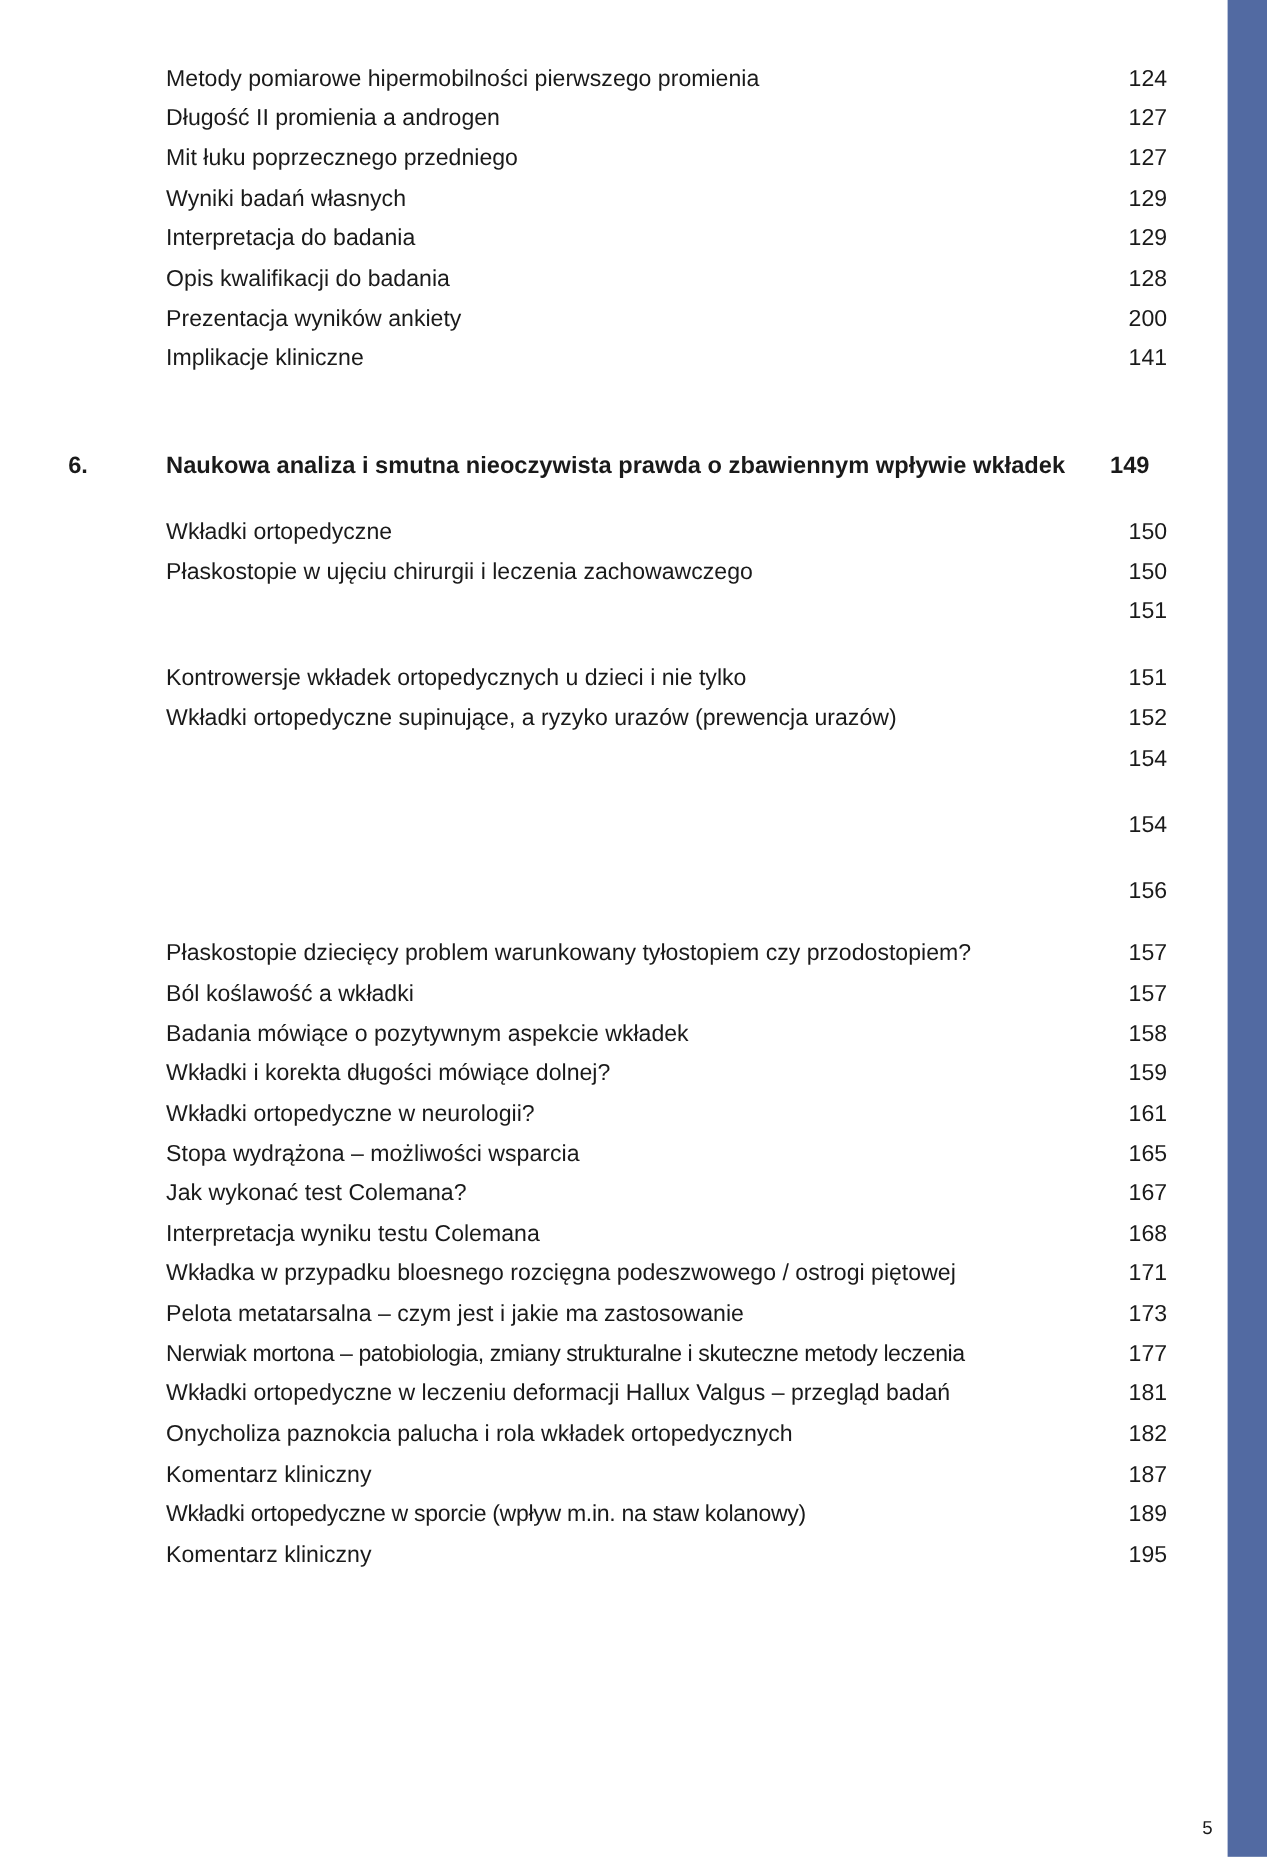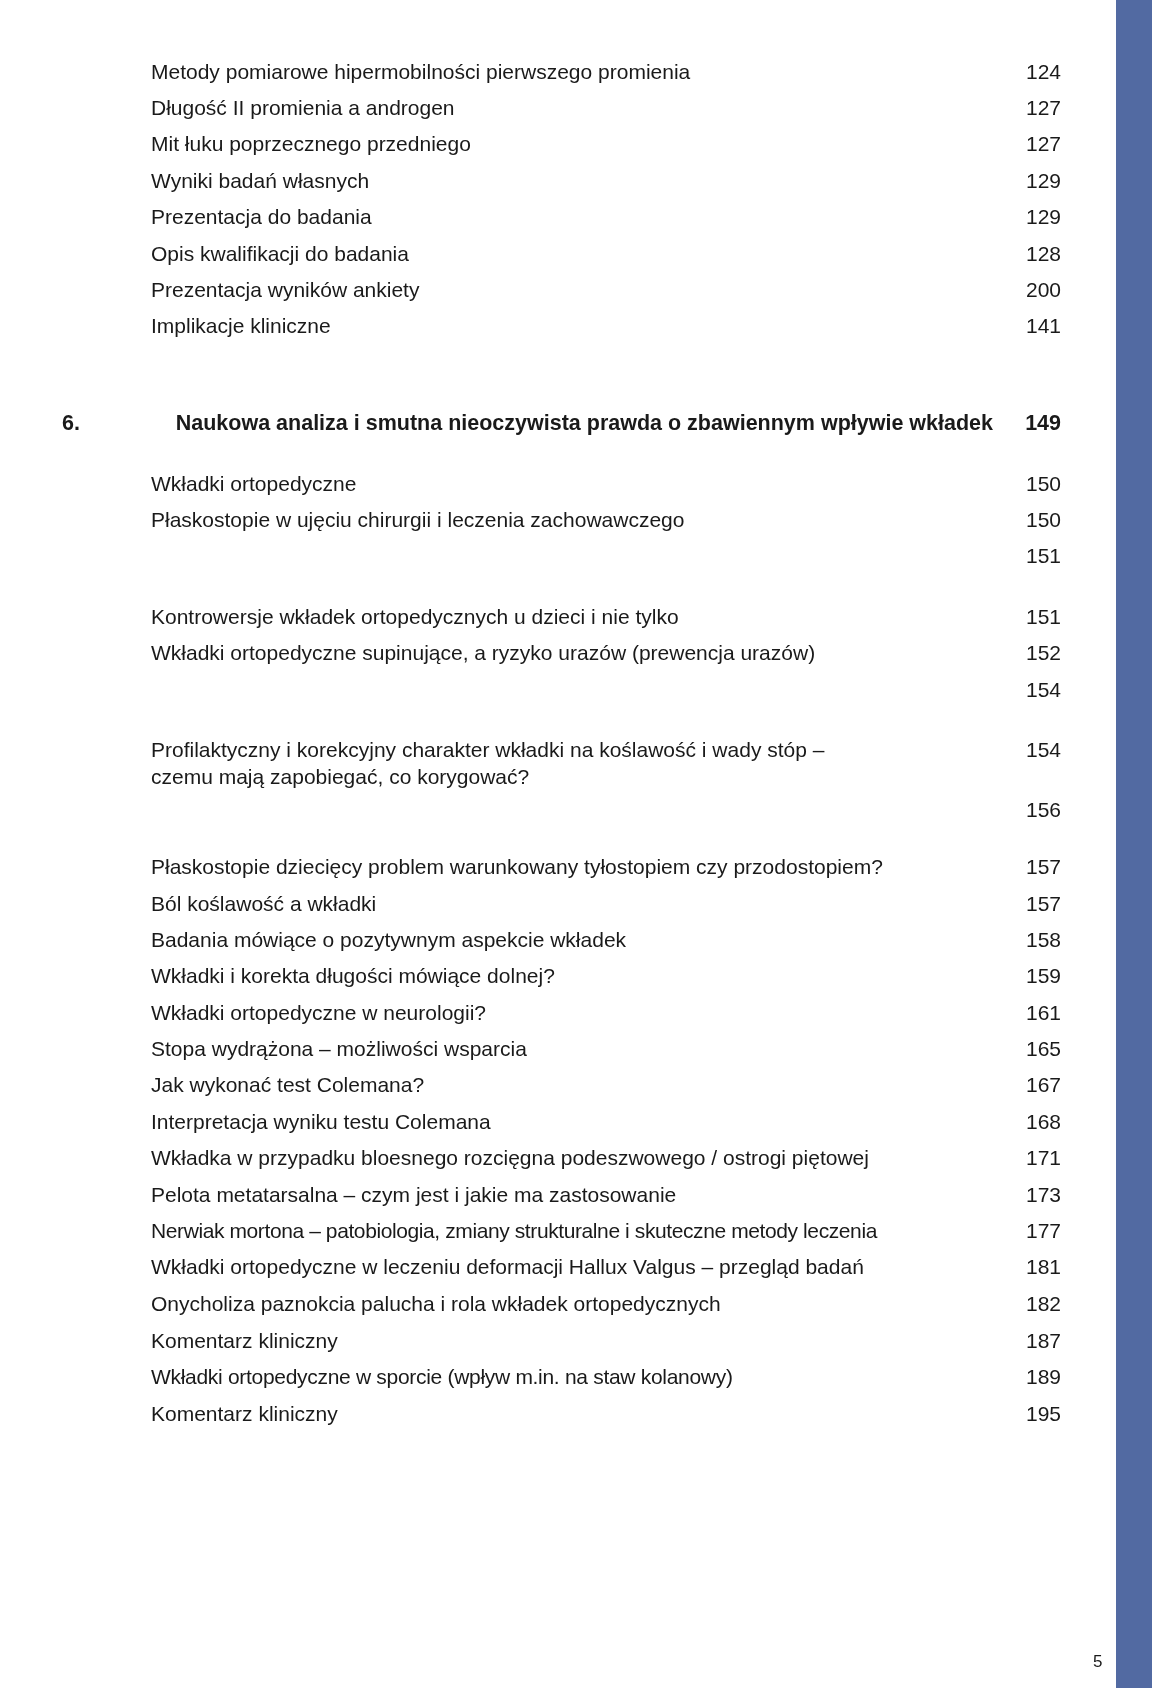--- a/index.html
+++ b/index.html
@@ -21,22 +21,22 @@
     }
     .entry .title { display: block; width: 830px; }
     .entry .page {
       position: absolute; right: 0; top: 0; text-align: left;
     }
     .chapter {
       position: absolute; left: 62px; width: 999px;
       font-size: 21.5px; line-height: 27px; font-weight: bold;
     }
     .chapter .num { position: absolute; left: 0; top: 0; }
-    .chapter .title { position: absolute; left: 101px; width: 830px; text-align: right; }
-    .chapter .page { position: absolute; right: 0; top: 0; margin-left: 12px; }
+    .chapter .title { position: absolute; left: 89px; width: 830px; }
+    .chapter .page { position: absolute; right: 16px; top: 0; margin-left: 12px; }
     .page-number {
       position: absolute; left: 1093px; top: 1652px;
       font-size: 17px; color: #1a1a1a;
     }
   </style>
 </head>
 <body>
 
 <div class="side-bar"></div>
 
@@ -52,21 +52,21 @@
   </div>
   <div class="entry" style="top:130px">
     <span class="title">Mit łuku poprzecznego przedniego</span>
     <span class="page">127</span>
   </div>
   <div class="entry" style="top:167px">
     <span class="title">Wyniki badań własnych</span>
     <span class="page">129</span>
   </div>
   <div class="entry" style="top:203px">
-    <span class="title">Prezentacja do badania</span>
+    <span class="title">Interpretacja do badania</span>
     <span class="page">129</span>
   </div>
   <div class="entry" style="top:240px">
     <span class="title">Opis kwalifikacji do badania</span>
     <span class="page">128</span>
   </div>
   <div class="entry" style="top:276px">
     <span class="title">Prezentacja wyników ankiety</span>
     <span class="page">200</span>
   </div>
@@ -97,21 +97,20 @@
     <span class="page">151</span>
   </div>
   <div class="entry" style="top:639px">
     <span class="title">Wkładki ortopedyczne supinujące, a ryzyko urazów (prewencja urazów)</span>
     <span class="page">152</span>
   </div>
   <div class="entry" style="top:676px">
     <span class="page">154</span>
   </div>
   <div class="entry" style="top:736px">
-    <span class="title" style="width:740px">Profilaktyczny i korekcyjny charakter wkładki na koślawość i wady stóp – czemu mają zapobiegać, co korygować?</span>
     <span class="page">154</span>
   </div>
   <div class="entry" style="top:796px">
     <span class="page">156</span>
   </div>
   <div class="entry" style="top:853px">
     <span class="title" style="width:870px;white-space:nowrap">Płaskostopie dziecięcy problem warunkowany tyłostopiem czy przodostopiem?</span>
     <span class="page">157</span>
   </div>
   <div class="entry" style="top:890px">

